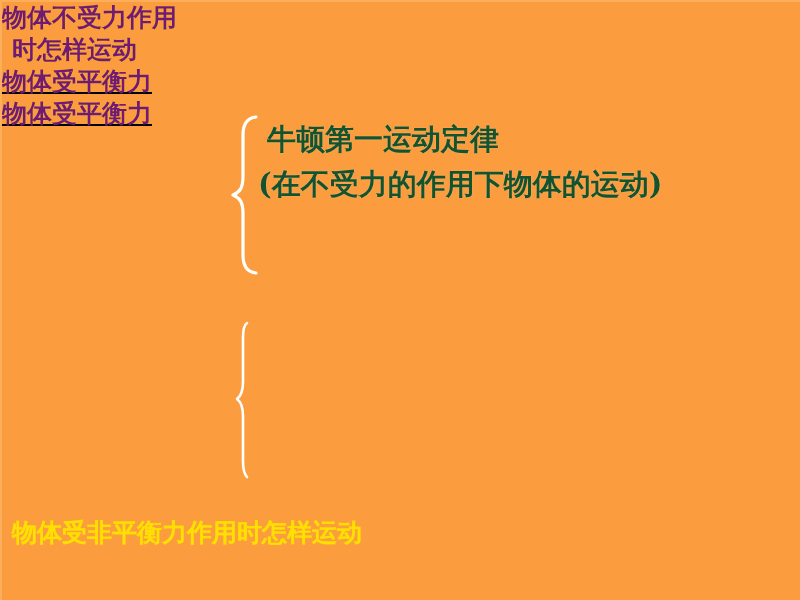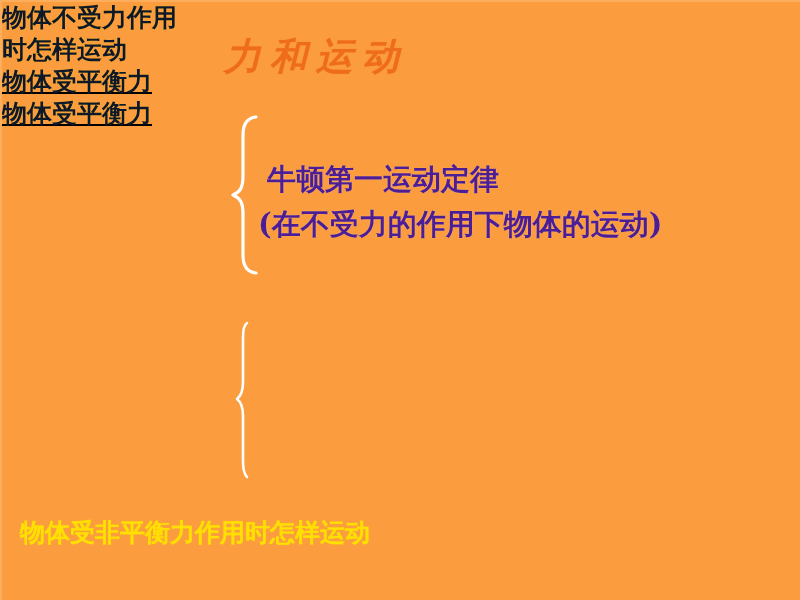--- a/index.html
+++ b/index.html
@@ -38,39 +38,38 @@
     letter-spacing: 9px;
     font-family: "DejaVu Serif", "Liberation Serif", serif;
     font-style: italic;
     white-space: nowrap;
     text-shadow: 0 0 1px rgba(239,108,29,0.55);
   }
 
   
   .branch-label {
     position: absolute;
-    color: #0f172a;
+    color: #701a75;
     font-weight: 700;
     font-size: 25px;
     line-height: 32px;
     letter-spacing: 0px;
     text-shadow: 0 0 1px rgba(255,224,0,0.6);
     font-family: "DejaVu Sans", "Liberation Sans", sans-serif;
   }
 
   .branch-item {
     position: absolute;
-    color: #4c1d95;
+    color: #14532d;
     font-weight: 600;
     font-size: 29px;
     line-height: 36px;
     white-space: nowrap;
     font-family: "DejaVu Serif", "Liberation Serif", serif;
     text-shadow: 0 0 1px rgba(255,255,255,0.45);
-    margin-top: 40px;
   }
 
   .bottom-label {
     position: absolute;
     color: #FFE000;
     font-weight: 700;
     font-size: 25px;
     line-height: 32px;
     white-space: nowrap;
     text-shadow: 0 0 1px rgba(255,224,0,0.6);
@@ -98,32 +97,31 @@
   #group2-brace   { left: 232px; top: 318px; }
 
   #g1-item-0      { left: 265px; top: 119px; }
   #g1-item-1      { left: 256px; top: 164px; }
   #g1-item-2      { left: 265px; top: 238px; }
 
   #g2-item-0      { left: 259px; top: 318px; }
   #g2-item-1      { left: 259px; top: 375px; }
   #g2-item-2      { left: 257px; top: 435px; }
 
-  #bottom-item    { left: 18px;  top: 515px; }
+  #bottom-item    { left: 10px;  top: 515px; }
 </style>
 </head>
 <body>
 
 <div id="slide">
 
-  <div id="slide-title">力和运动</div>
 
   <div id="group1-label">
     <div class="branch-label" style="position:static;">物体不受力作用</div>
-    <div class="branch-label" style="position:static;">时怎样运动</div>
+    <div class="branch-label" style="position:static;padding-left:10px;">时怎样运动</div>
   </div>
 
   <div class="brace" id="group1-brace">
     <svg width="34" height="162" viewBox="0 0 34 162" aria-hidden="true">
       <path d="M26 3
                C 16 4, 13 11, 13 21
                L 13 62
                C 13 74, 10 78, 3 81
                C 10 84, 13 88, 13 100
                L 13 141

